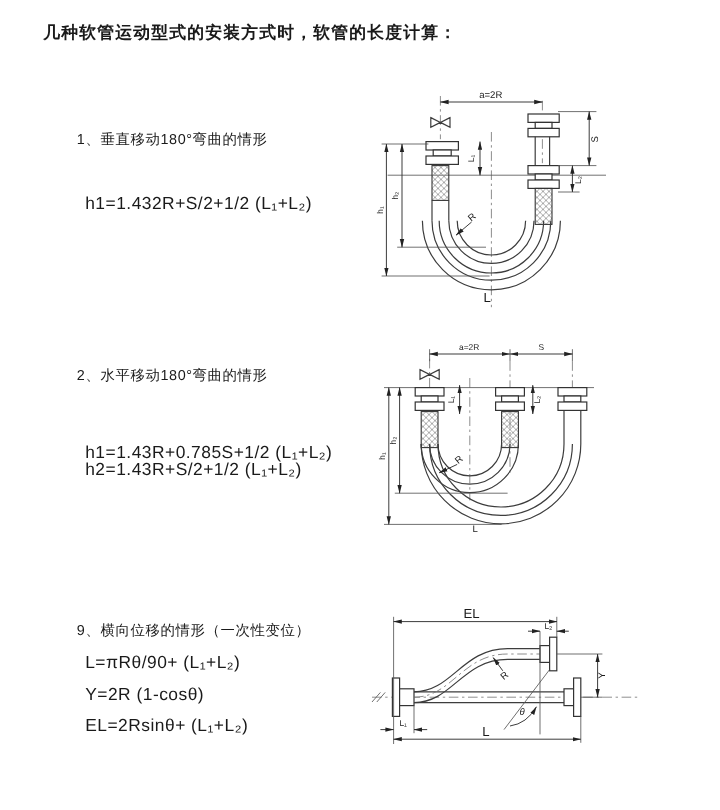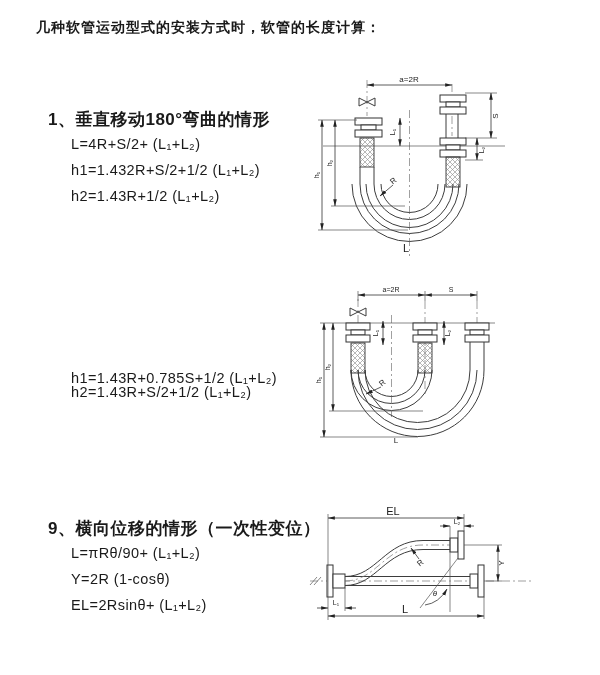--- a/index.html
+++ b/index.html
@@ -1,19 +1,19 @@
 <!DOCTYPE html>
 <html><head>
 <meta charset="utf-8">
 <style>
   html,body{margin:0;padding:0;background:#fff;}
   .page{position:relative;width:600px;height:629px;background:#ffffff;overflow:hidden;
         font-family:"Liberation Sans","DejaVu Sans",sans-serif;color:#1a1a1a;}
   .doc-title{position:absolute;left:36px;top:19px;font-size:14px;font-weight:bold;letter-spacing:1px;}
-  .sec-head{position:absolute;left:48px;font-size:17px;font-weight:bold;letter-spacing:0.5px;}
+  .sec-head{position:absolute;left:64px;font-size:12px;font-weight:normal;letter-spacing:0.5px;}
   .formula{position:absolute;left:71px;font-size:14.5px;letter-spacing:0.4px;}
   .fig{position:absolute;}
   svg text{font-family:"Liberation Sans","DejaVu Sans",sans-serif;fill:#1b1b1b;}
   .dline{stroke:#3d3d3d;stroke-width:1;fill:none;}
   .thin{stroke:#555;stroke-width:0.7;fill:none;}
   .dim{stroke:#333;stroke-width:0.8;fill:none;}
   .cl{stroke:#777;stroke-width:0.7;fill:none;stroke-dasharray:8 3 2 3;}
   .fit{fill:#ffffff;stroke:#333;stroke-width:1;}
   .braid{stroke:#333;stroke-width:0.9;}
   .lbl{font-size:8px;}
@@ -21,24 +21,23 @@
   .lbl-lg{font-size:11px;}
 </style>
 </head>
 <body>
 
 <div class="page">
 
   <div class="doc-title">几种软管运动型式的安装方式时，软管的长度计算：</div>
 
   <div class="sec-head" style="top:108px">1、垂直移动180°弯曲的情形</div>
-  <div class="formula" style="top:136px">L=4R+S/2+ (L₁+L₂)</div>
   <div class="formula" style="top:162px">h1=1.432R+S/2+1/2 (L₁+L₂)</div>
-  <div class="formula" style="top:188px">h2=1.43R+1/2 (L₁+L₂)</div>
-
+
+  <div class="sec-head" style="top:305px">2、水平移动180°弯曲的情形</div>
   <div class="formula" style="top:370px">h1=1.43R+0.785S+1/2 (L₁+L₂)</div>
   <div class="formula" style="top:384px">h2=1.43R+S/2+1/2 (L₁+L₂)</div>
 
   <div class="sec-head" style="top:517px">9、横向位移的情形（一次性变位）</div>
   <div class="formula" style="top:545px">L=πRθ/90+ (L₁+L₂)</div>
   <div class="formula" style="top:571px">Y=2R (1-cosθ)</div>
   <div class="formula" style="top:597px">EL=2Rsinθ+ (L₁+L₂)</div>
 
   <svg class="fig" style="left:305px;top:72px" width="290" height="190" viewBox="0 0 290 190">
     <defs>

